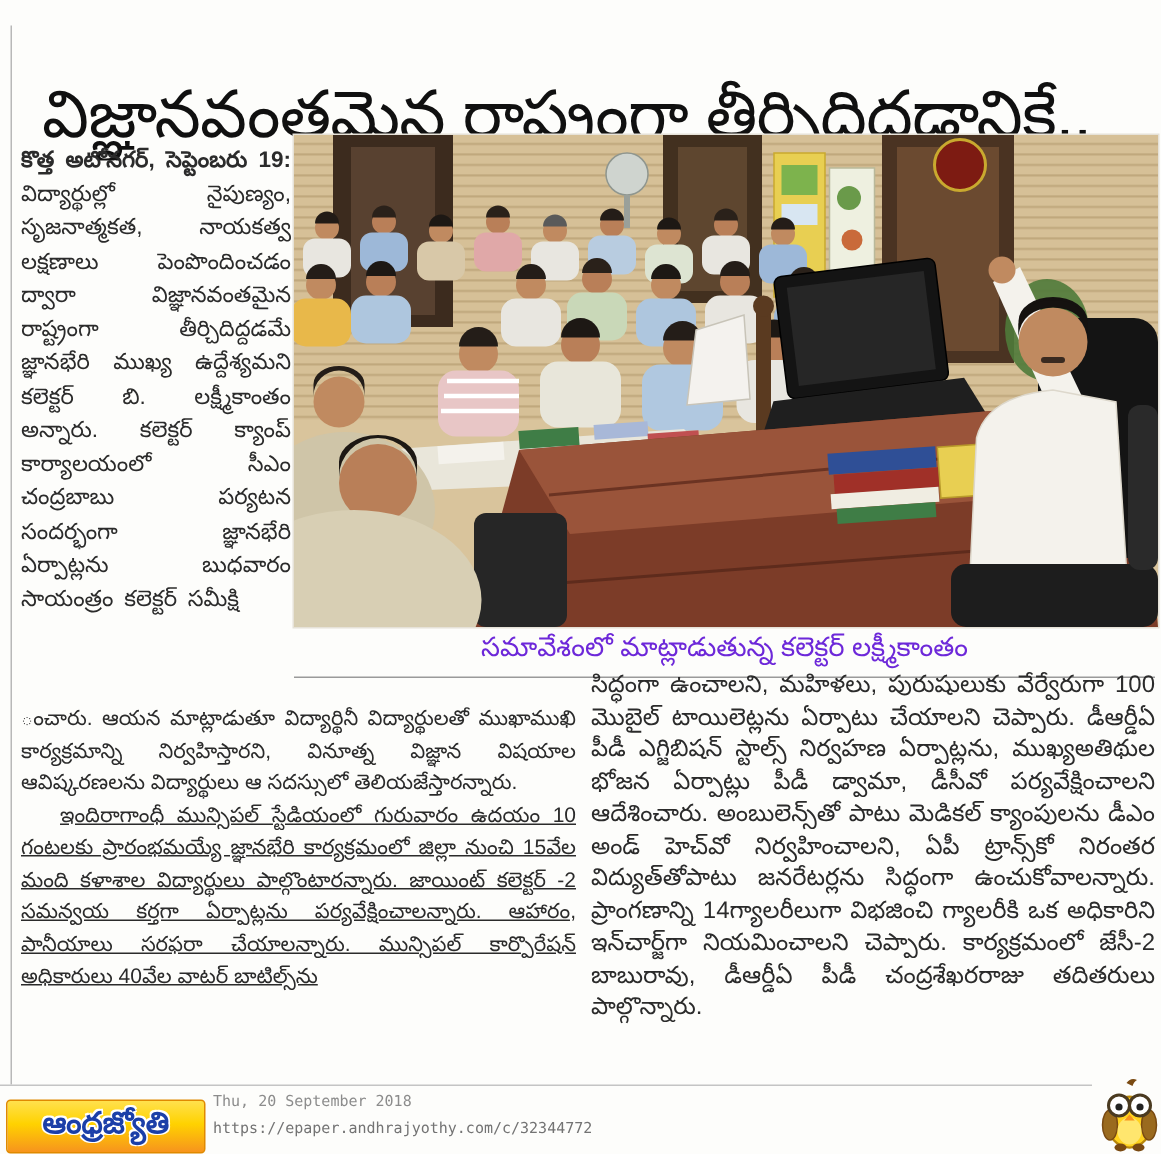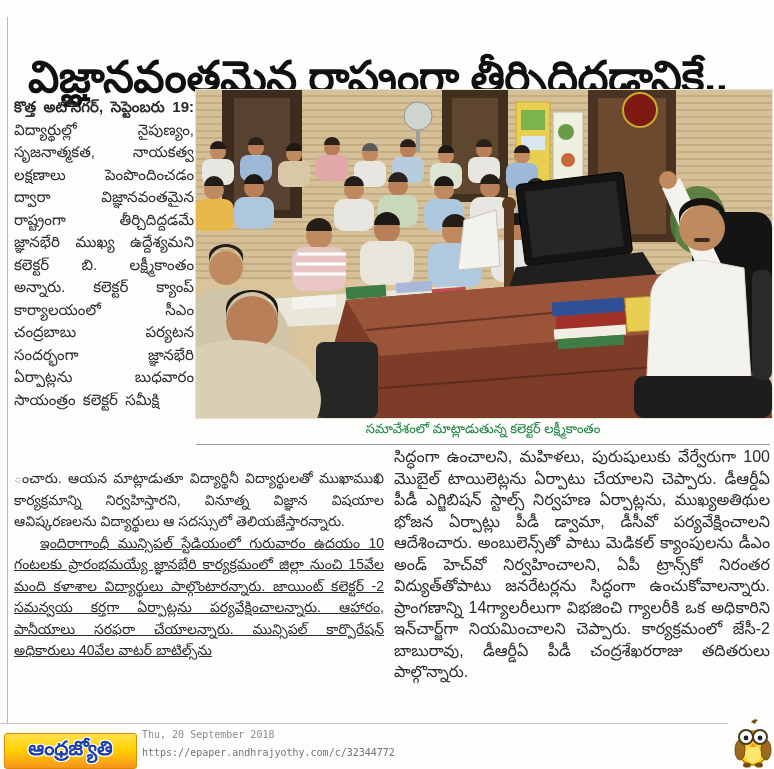--- a/index.html
+++ b/index.html
@@ -5,36 +5,36 @@
   html,body{margin:0;padding:0;}
   body{
     width:774px;height:769px;position:relative;overflow:hidden;
     background:#fdfdfb;
     font-family:"Liberation Sans","DejaVu Sans",sans-serif;
     color:#2b2b2b;
   }
   .clip-vline{position:absolute;left:7px;top:17px;width:1px;height:706px;background:#b8b8b8;}
   .headline{
     position:absolute;left:28px;top:18px;width:742px;
-    font-size:44px;font-weight:bold;color:#101010;line-height:1.35;
+    font-size:44px;font-weight:normal;color:#101010;line-height:1.35;
     letter-spacing:-0.5px;white-space:nowrap;overflow:hidden;
   }
   .col-narrow{
     position:absolute;left:14px;top:96px;width:180px;height:366px;overflow:hidden;
     font-size:15px;line-height:22.5px;text-align:justify;word-spacing:3px;
   }
   .dateline{font-weight:bold;}
   .photo-wrap{
     position:absolute;left:196px;top:90px;width:576px;height:328px;
     background:#d9c49c;overflow:hidden;box-shadow:0 0 0 1px #e6e2d8;
   }
   .photo-wrap svg{display:block;width:100%;height:100%;}
   .caption{
     position:absolute;left:196px;top:421px;width:574px;
-    text-align:center;font-size:13px;color:#15803d;
+    text-align:center;font-size:18px;color:#6d28d9;
     padding-bottom:5px;border-bottom:1px solid #9a9a9a;
   }
   .col-left{
     position:absolute;left:14px;top:468px;width:370px;height:250px;overflow:hidden;
     font-size:14px;line-height:21.5px;text-align:justify;
   }
   .col-left .p2{text-indent:26px;margin:0;text-decoration:underline;}
   .col-left .p1{margin:0;}
   .col-right{
     position:absolute;left:394px;top:446px;width:376px;height:272px;overflow:hidden;

